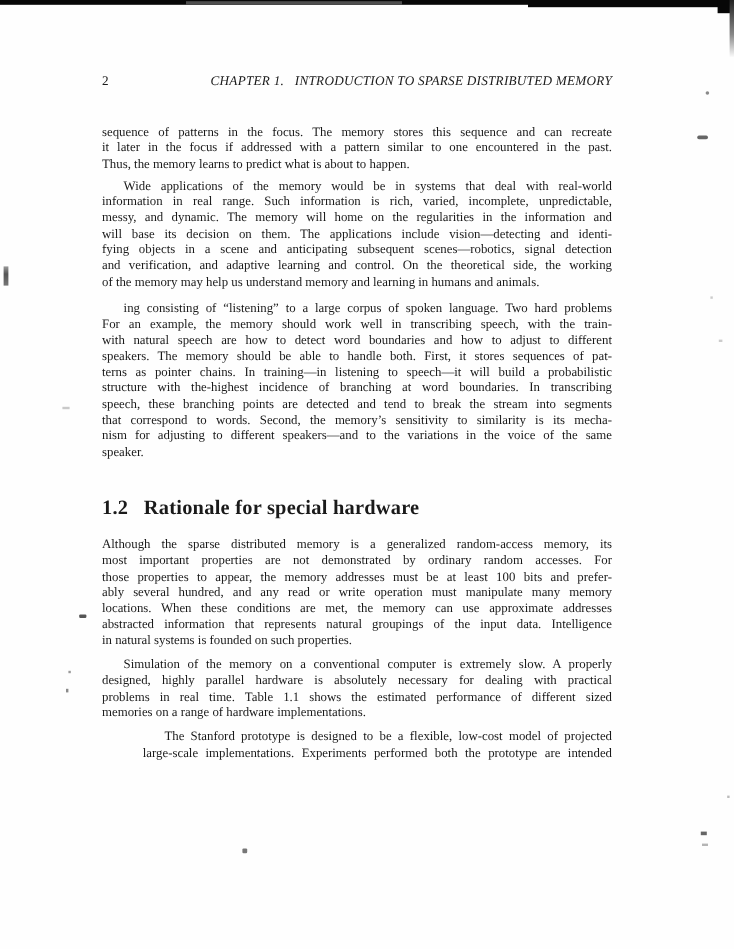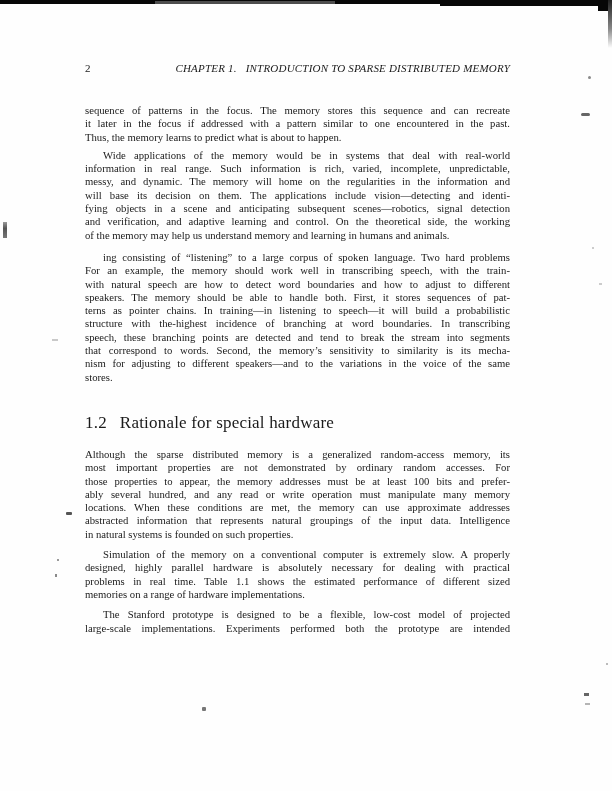--- a/index.html
+++ b/index.html
@@ -39,26 +39,26 @@
     text-align:justify;
     text-align-last:justify;
   }
   .para .line.last{text-align-last:left;}
   .para.indent .line:first-child{text-indent:18px;}
   .p1{margin-top:29px;}
   .p2{margin-top:5px;}
   .p3{margin-top:9px;}
   .p4{margin-top:0;}
   .p5{margin-top:7px;}
-  .p6{margin-top:7px;}
+  .p6{margin-top:7px;margin-left:34px;}
   .section-heading{
     margin:28px 0 15px 0;
     font-size:17px;
     line-height:21px;
-    font-weight:normal;
+    font-weight:bold;
     letter-spacing:.2px;
   }
   .section-heading .sec-title{margin-left:13px;}
   .art{position:absolute;}
 </style>
 </head>
 <body>
 
 <div class="page">
 
@@ -110,21 +110,21 @@
     <div class="para p3 indent">
         <div class="line">ing consisting of “listening” to a large corpus of spoken language. Two hard problems</div>
         <div class="line">For an example, the memory should work well in transcribing speech, with the train-</div>
         <div class="line">with natural speech are how to detect word boundaries and how to adjust to different</div>
         <div class="line">speakers. The memory should be able to handle both. First, it stores sequences of pat-</div>
         <div class="line">terns as pointer chains. In training—in listening to speech—it will build a probabilistic</div>
         <div class="line">structure with the-highest incidence of branching at word boundaries. In transcribing</div>
         <div class="line">speech, these branching points are detected and tend to break the stream into segments</div>
         <div class="line">that correspond to words. Second, the memory’s sensitivity to similarity is its mecha-</div>
         <div class="line">nism for adjusting to different speakers—and to the variations in the voice of the same</div>
-        <div class="line last">stores.</div>
+        <div class="line last">speaker.</div>
       </div>
 
     <div class="section-heading">
       <span class="sec-number">1.2</span><span class="sec-title">Rationale for special hardware</span>
     </div>
 
     <div class="para p4">
         <div class="line">Although the sparse distributed memory is a generalized random-access memory, its</div>
         <div class="line">most important properties are not demonstrated by ordinary random accesses. For</div>
         <div class="line">those properties to appear, the memory addresses must be at least 100 bits and prefer-</div>

